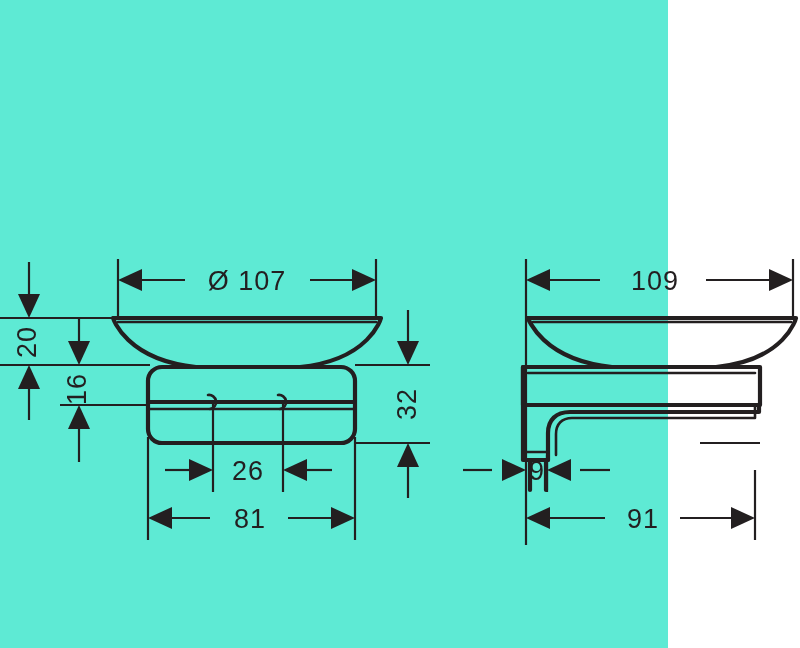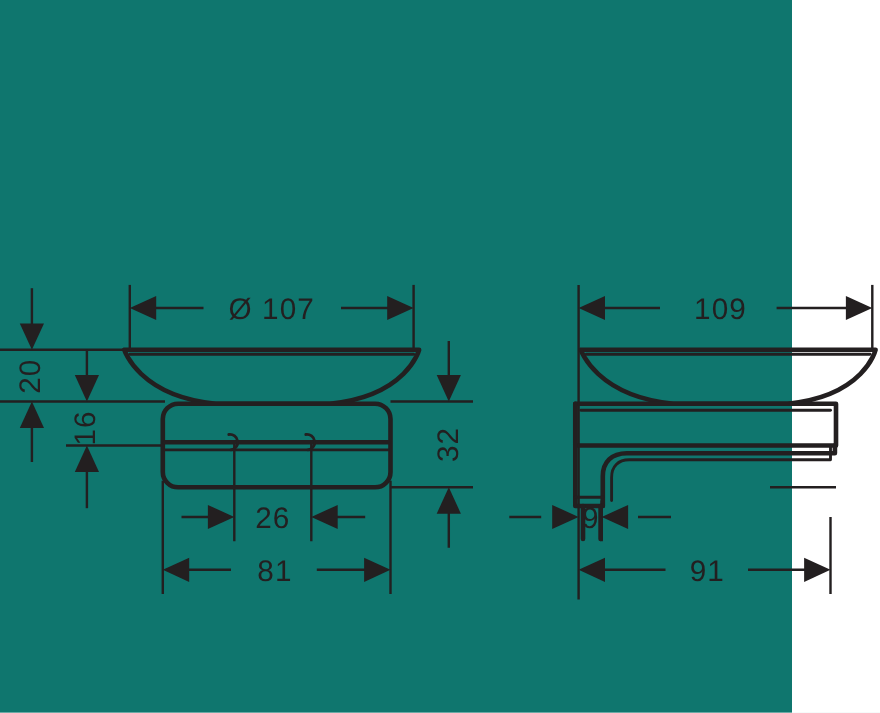--- a/index.html
+++ b/index.html
@@ -8,23 +8,23 @@
     background: #ffffff;
   }
   body {
     width: 800px;
     height: 648px;
     overflow: hidden;
     font-family: "Liberation Sans", sans-serif;
   }
   #drawing-root {
     position: relative;
-    width: 720px;
+    width: 668px;
     height: 648px;
-    background: #0f766e;
+    background: #5eead4;
   }
   svg#technical-drawing {
     display: block;
     width: 800px;
     height: 648px;
   }
   .dim-text {
     font-family: "Liberation Sans", sans-serif;
     font-size: 27px;
     fill: #231f20;

